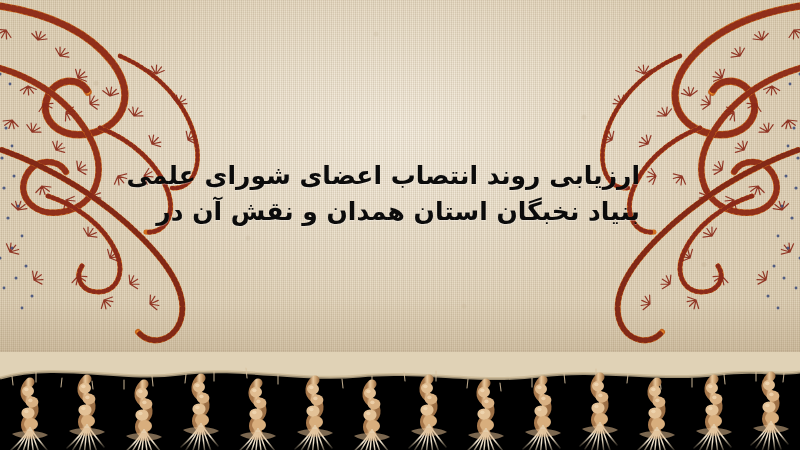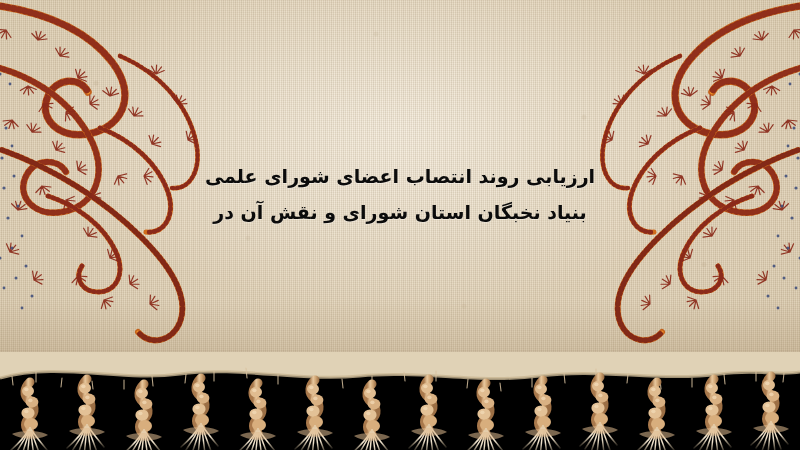--- a/index.html
+++ b/index.html
@@ -51,21 +51,21 @@
   .emb{position:absolute;top:0;width:300px;height:360px;}
   #emb-left{left:-8px;}
   #emb-right{right:-8px;transform:scaleX(-1);}
 
   
   #title-block{
     position:absolute;left:160px;top:158px;width:480px;
     text-align:center;
     direction:rtl;
     color:#0b0b0b;
-    font-size:19px;
+    font-size:25px;
     font-weight:bold;
     line-height:36px;
     letter-spacing:0px;
     text-shadow:0 1px 0 rgba(255,255,255,.30);
   }
   #title-block .tline{display:block;white-space:nowrap;}
 
   
   #fringe-area{position:absolute;left:0;top:352px;width:800px;height:98px;}
 </style>
@@ -255,21 +255,21 @@
           <circle cx="18" cy="84" r="1.4"></circle>
           <circle cx="2" cy="96" r="1.6"></circle>
         <circle cx="40" cy="296" r="1.5"></circle>
           <circle cx="30" cy="308" r="1.4"></circle>
       </g>
     </g>
   </svg>
 
   <div id="title-block">
     <span class="tline">ارزیابی روند انتصاب اعضای شورای علمی</span>
-    <span class="tline">بنیاد نخبگان استان شورای و نقش آن در</span>
+    <span class="tline">بنیاد نخبگان استان همدان و نقش آن در</span>
   </div>
 
   <svg id="fringe-area" viewBox="0 0 800 98" preserveAspectRatio="none" aria-hidden="true">
     <defs>
       <linearGradient id="cordg" x1="0" y1="0" x2="1" y2="0">
         <stop offset="0%" stop-color="#a9794c"></stop>
         <stop offset="35%" stop-color="#e8c89e"></stop>
         <stop offset="62%" stop-color="#d2a877"></stop>
         <stop offset="100%" stop-color="#9c6f45"></stop>
       </linearGradient>

